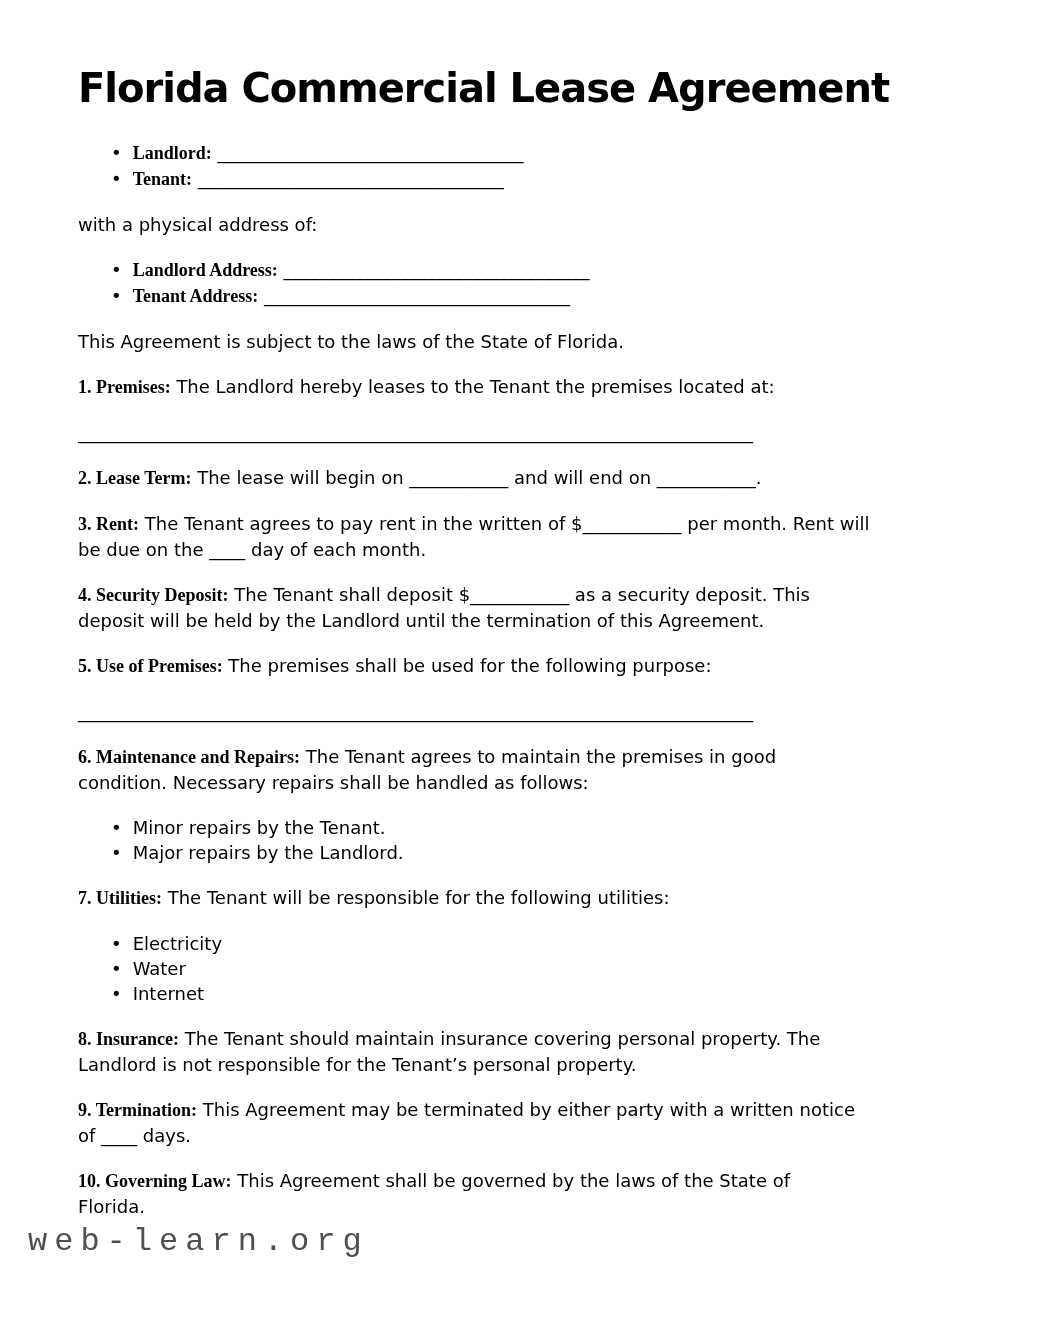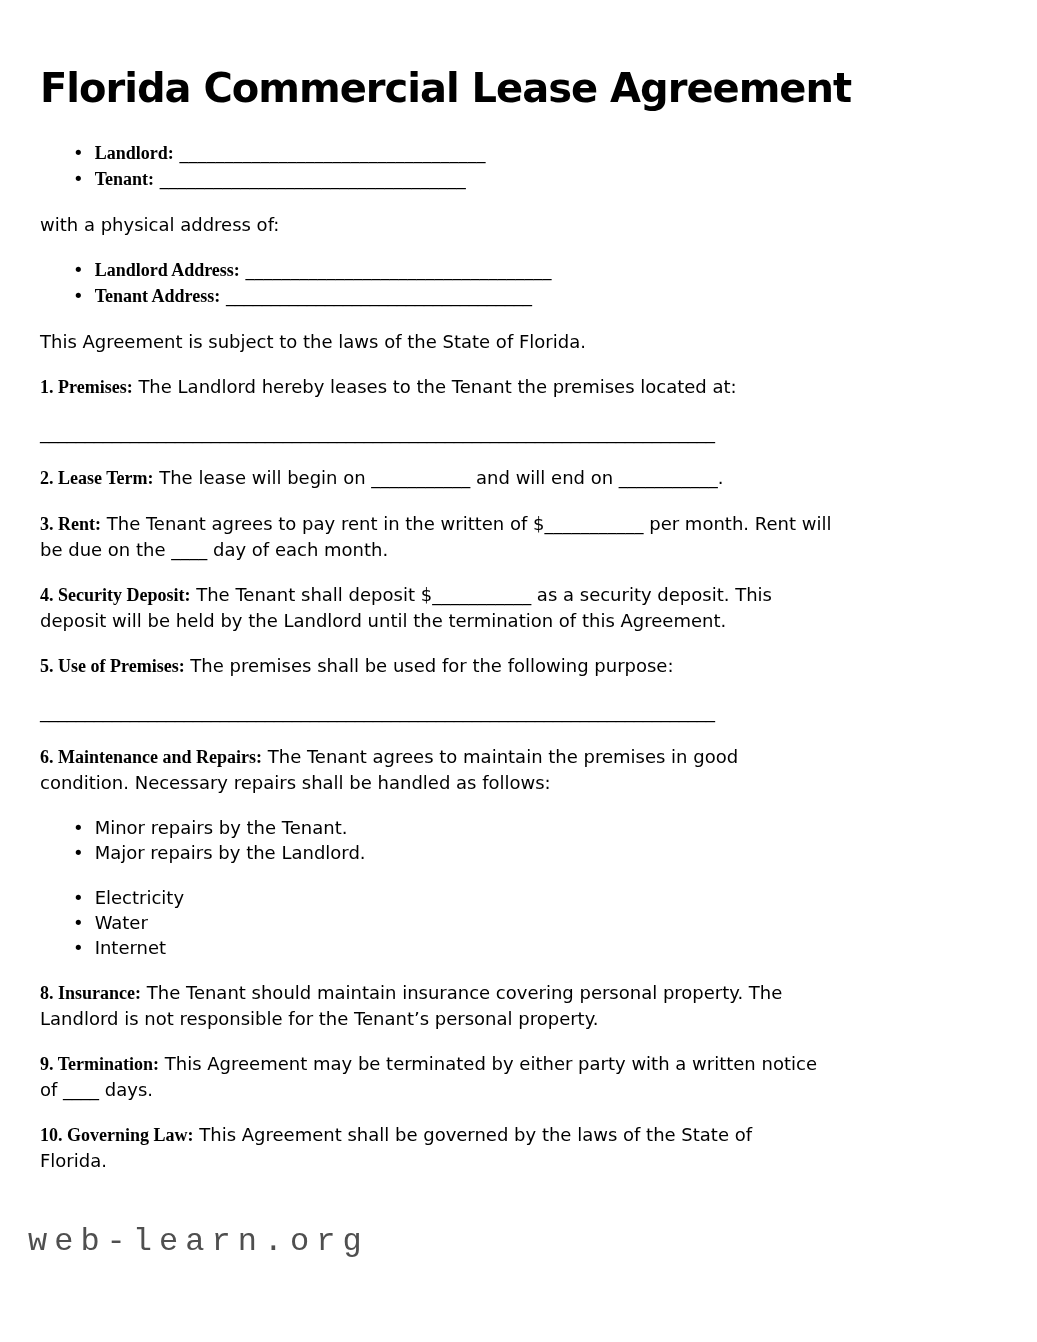--- a/index.html
+++ b/index.html
@@ -11,21 +11,21 @@
     width: 1037px;
     height: 1342px;
     position: relative;
     overflow: hidden;
     color: #000000;
     font-family: "DejaVu Sans", "Liberation Sans", sans-serif;
     font-size: 18px;
     line-height: 25px;
   }
   .page {
-    padding: 64px 57px 0 40px;
+    padding: 64px 57px 0 78px;
   }
   h1.doc-title {
     font-size: 40px;
     line-height: 48px;
     font-weight: bold;
     letter-spacing: -1px;
     margin: 0 0 28px 0;
     white-space: nowrap;
   }
   p {
@@ -106,20 +106,21 @@
   <p class="blank-line">___________________________________________________________________________</p>
 
   <p><b class="lead">6. Maintenance and Repairs:</b> <span class="pre">The Tenant agrees to maintain the premises in good
 condition. Necessary repairs shall be handled as follows:</span></p>
 
   <ul class="doc-list">
     <li>Minor repairs by the Tenant.</li>
     <li>Major repairs by the Landlord.</li>
   </ul>
 
+  <p><b class="lead">7. Utilities:</b> <span class="pre">The Tenant will be responsible for the following utilities:</span></p>
 
   <ul class="doc-list">
     <li>Electricity</li>
     <li>Water</li>
     <li>Internet</li>
   </ul>
 
   <p><b class="lead">8. Insurance:</b> <span class="pre">The Tenant should maintain insurance covering personal property. The
 Landlord is not responsible for the Tenant’s personal property.</span></p>
 

